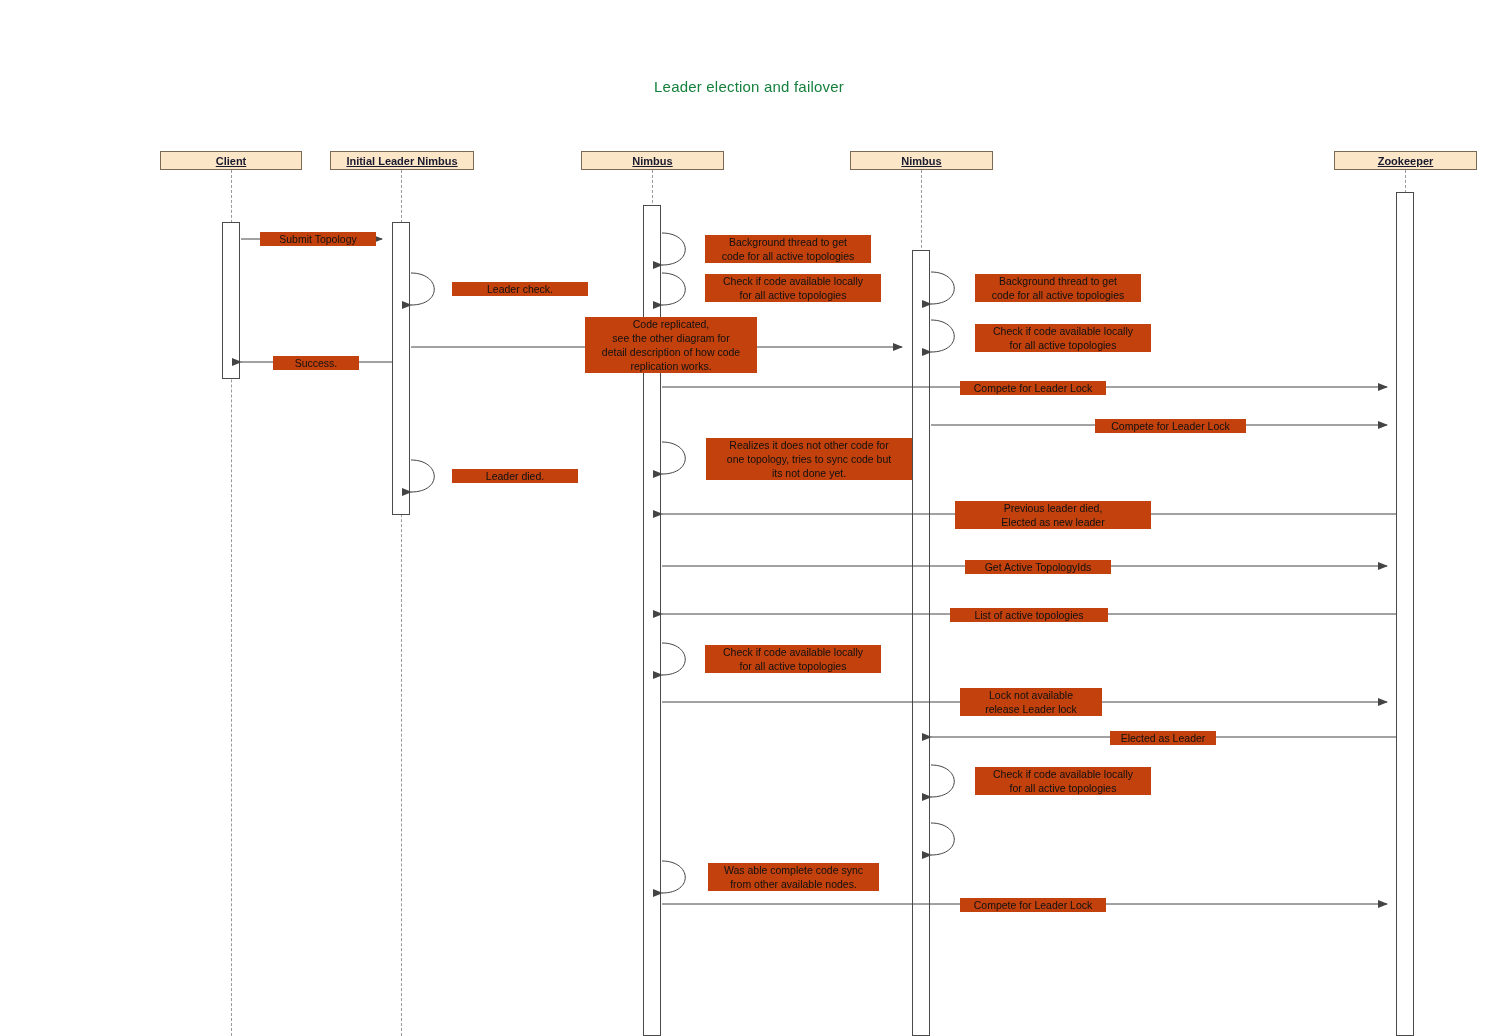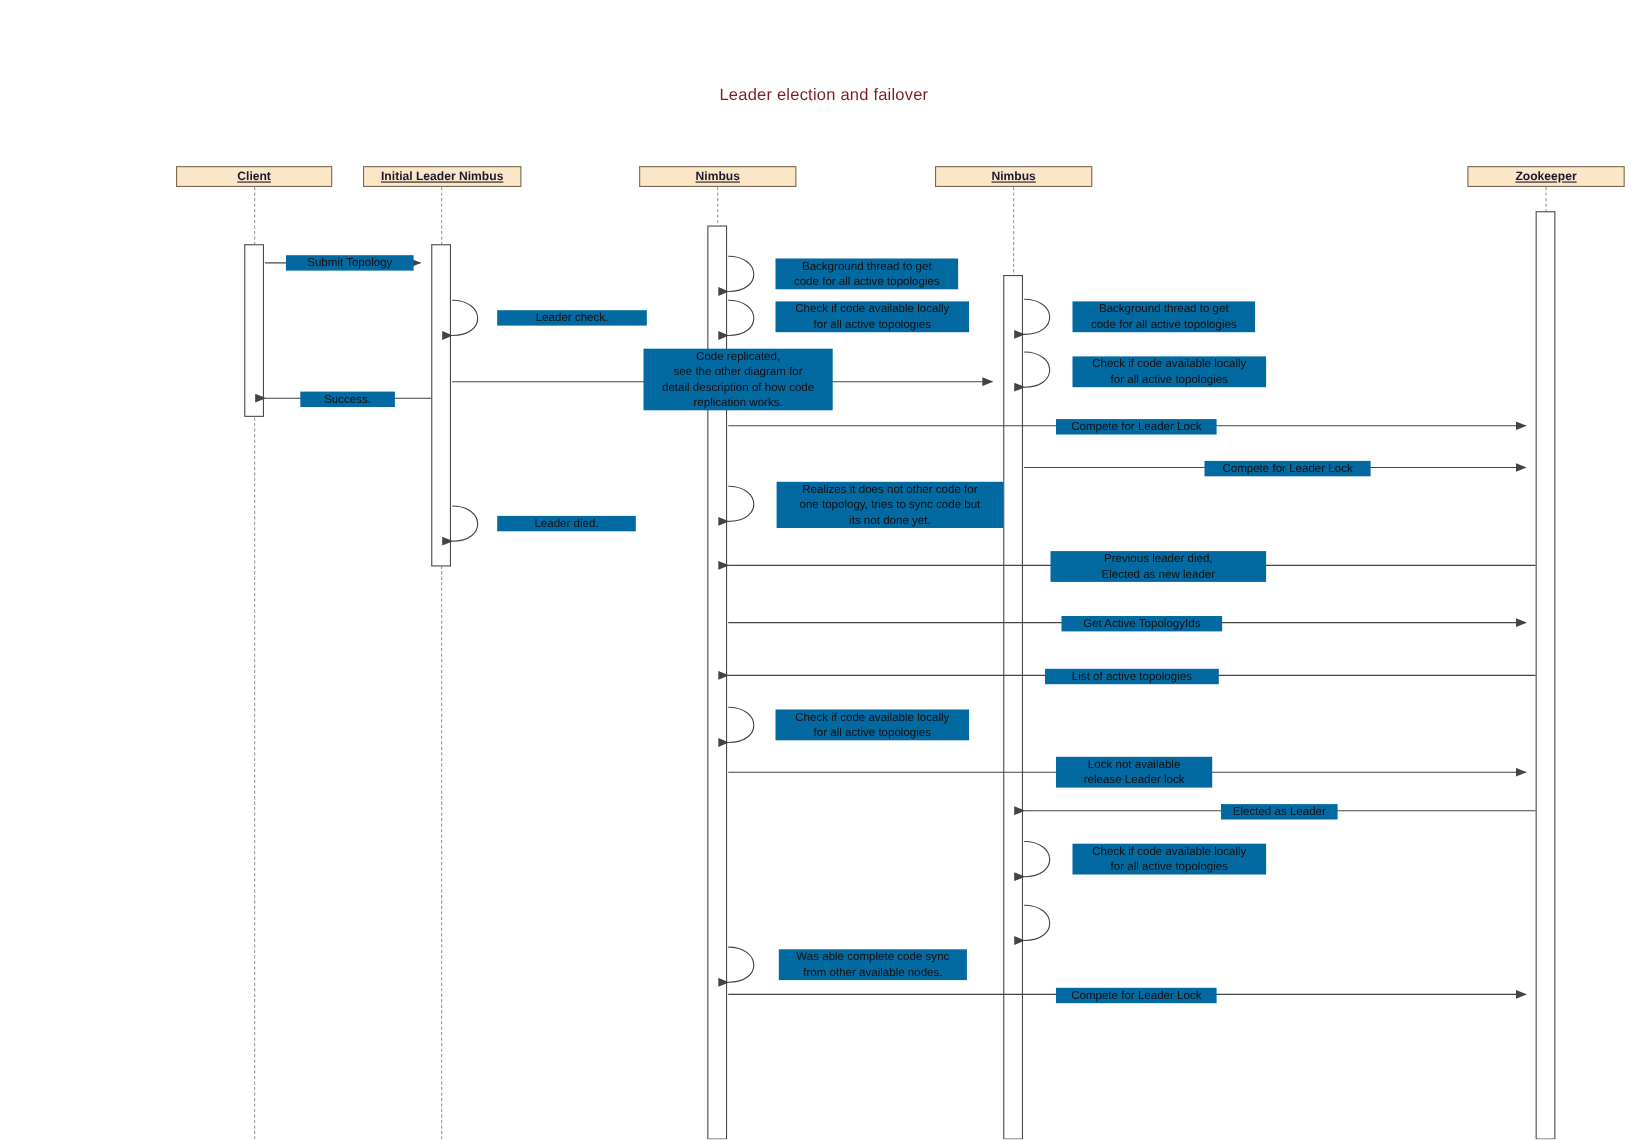--- a/index.html
+++ b/index.html
@@ -15,21 +15,21 @@
     font-family: "Liberation Sans", sans-serif;
     overflow: hidden;
   }
   #title {
     position: absolute;
     left: 0;
     top: 78px;
     width: 1498px;
     text-align: center;
     font-size: 15px;
-    color: #7f1d1d;
+    color: #15803d;
     letter-spacing: .2px;
   }
   .actor-box {
     position: absolute;
     height: 19px;
     background: #fbe6c8;
     border: 1px solid #7a6a55;
     box-sizing: border-box;
     display: flex;
     align-items: center;
@@ -62,21 +62,21 @@
     width: 1498px;
     height: 1036px;
     pointer-events: none;
   }
   .msg-label {
     position: absolute;
     font-size: 10.5px;
     color: #111;
     line-height: 14px;
     white-space: pre;
-    background: #0369a1;
+    background: #c2410c;
     padding: 0 3px;
   }
   .msg-center { text-align: center; }
   .msg-left { text-align: center; }
 </style>
 </head>
 <body>
 
 <div id="canvas">
 

